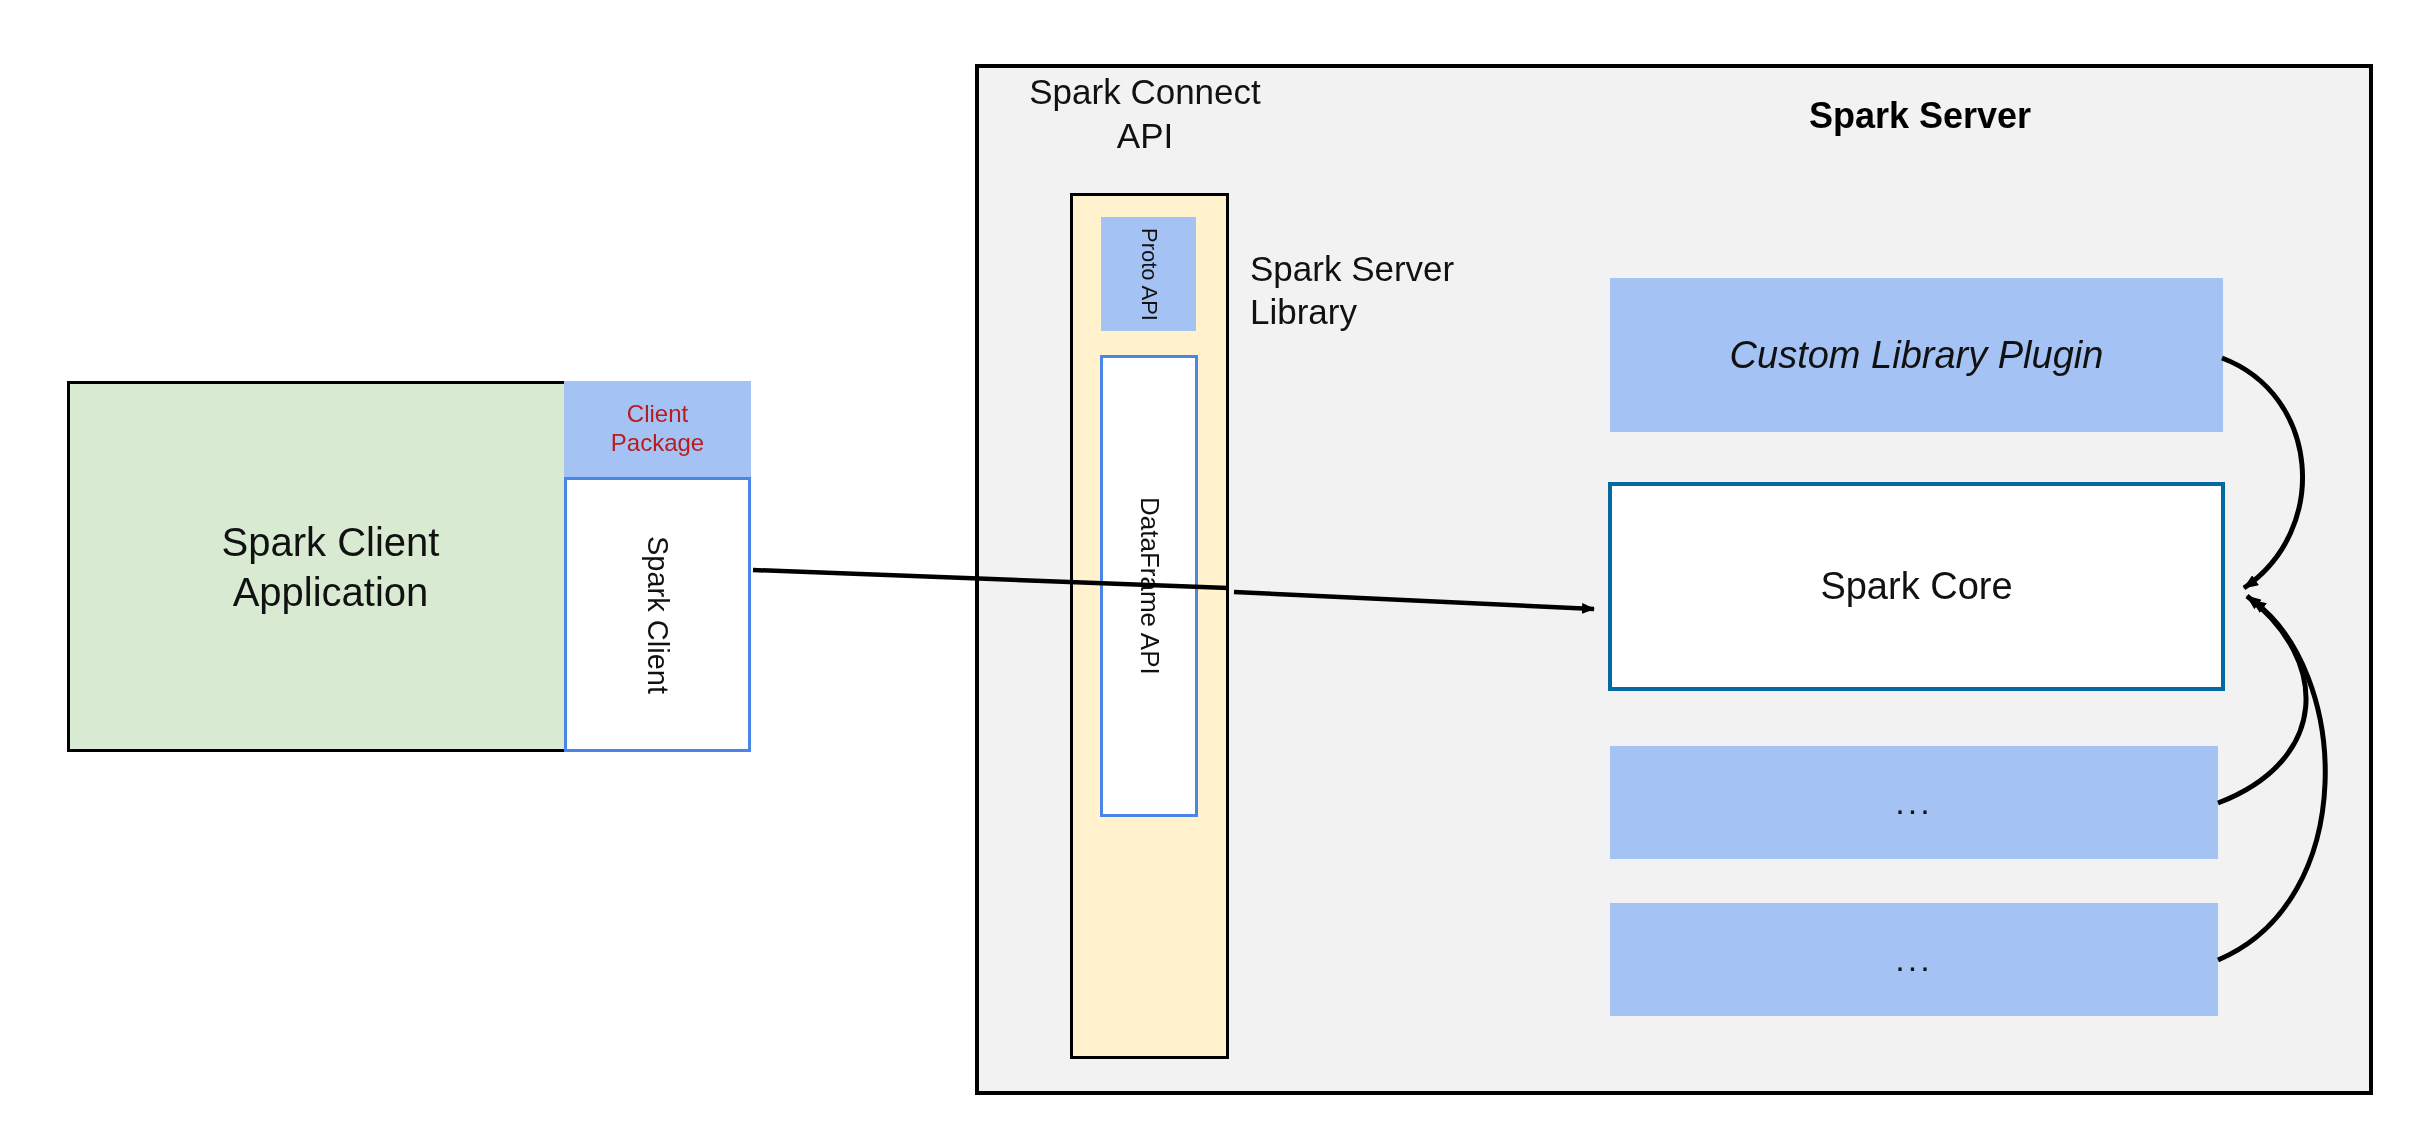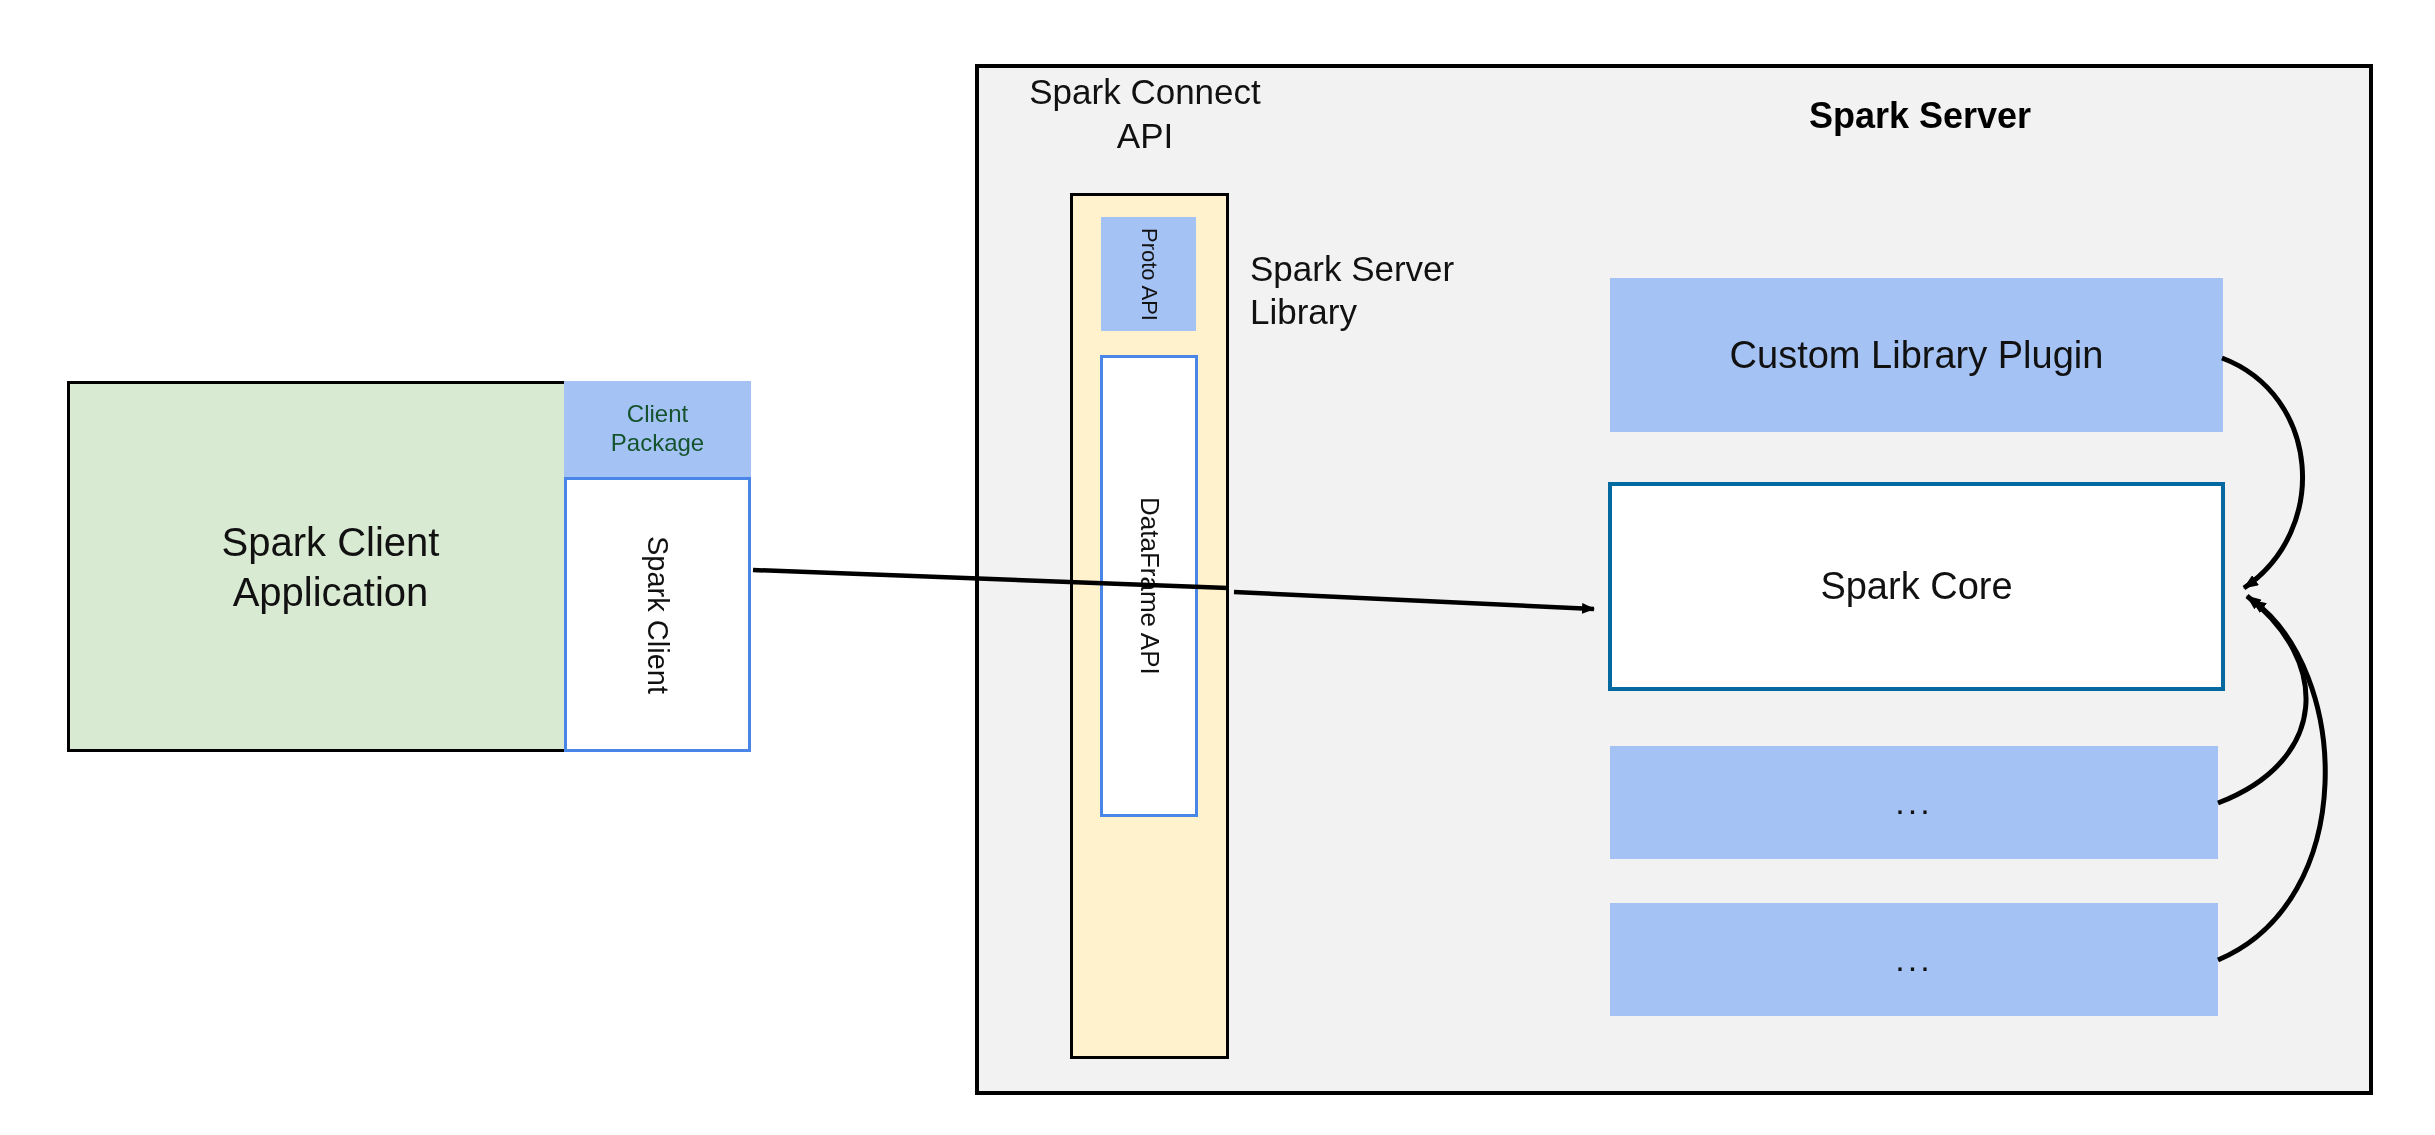--- a/index.html
+++ b/index.html
@@ -11,21 +11,21 @@
   
   #client-app{
     left:67px;top:381px;width:527px;height:371px;
     background:#d9ead3;border:3px solid #000000;
     font-size:40px;line-height:1.25;color:#111;
   }
 
   #client-package{
     left:564px;top:381px;width:187px;height:96px;
     background:#a4c2f4;border:0;
-    font-size:24px;line-height:1.2;color:#14532d;
+    font-size:24px;line-height:1.2;color:#b91c1c;
   }
 
   #spark-client{
     left:564px;top:477px;width:187px;height:275px;
     background:#ffffff;border:3px solid #4a86e8;
     font-size:29px;color:#111;
   }
   .vert-text{
     writing-mode:vertical-rl;
     text-orientation:mixed;
@@ -68,21 +68,21 @@
     background:#a4c2f4;border:0;font-size:22px;color:#111;
   }
   #dataframe-api{
     left:1100px;top:355px;width:98px;height:462px;
     background:#ffffff;border:3px solid #4a86e8;font-size:26px;color:#111;
   }
 
   
   #custom-library-plugin{
     left:1610px;top:278px;width:613px;height:154px;
-    background:#a4c2f4;border:0;font-size:38px;color:#111;
+    background:#a4c2f4;border:0;font-size:38px;color:#111;font-style:italic;
   }
   #spark-core{
     left:1608px;top:482px;width:617px;height:209px;
     background:#ffffff;border:4px solid #0369a1;font-size:38px;color:#111;
   }
   #dots-1{
     left:1610px;top:746px;width:608px;height:113px;
     background:#a4c2f4;border:0;font-size:34px;letter-spacing:3px;color:#111;
   }
   #dots-2{

